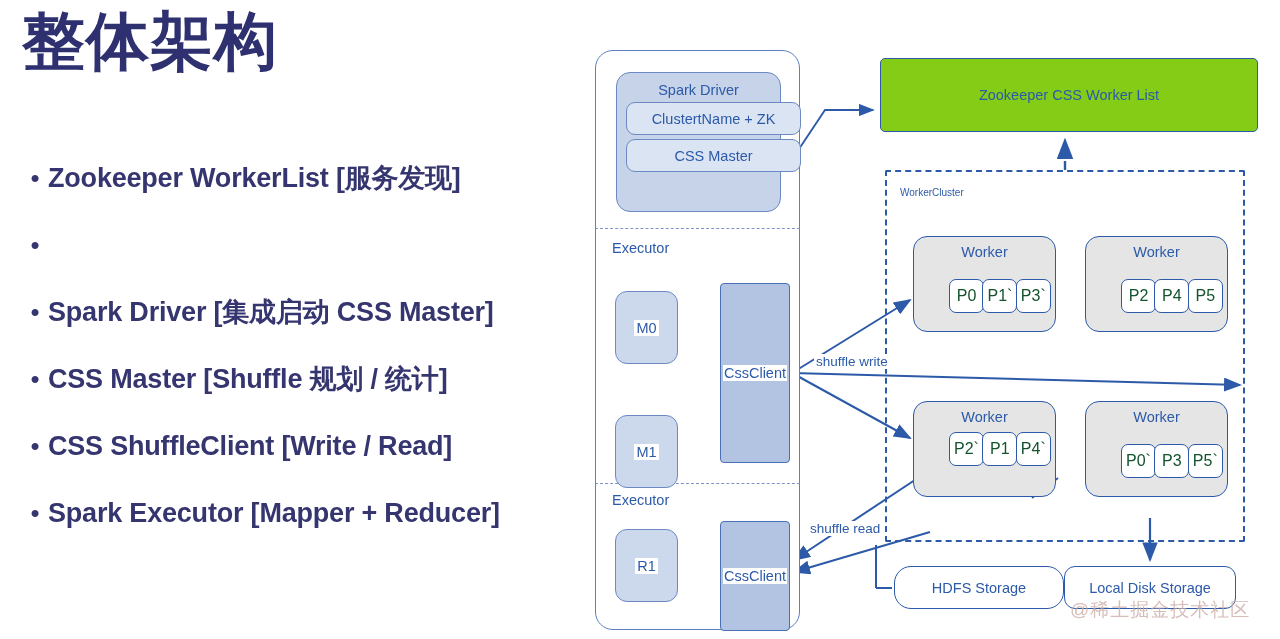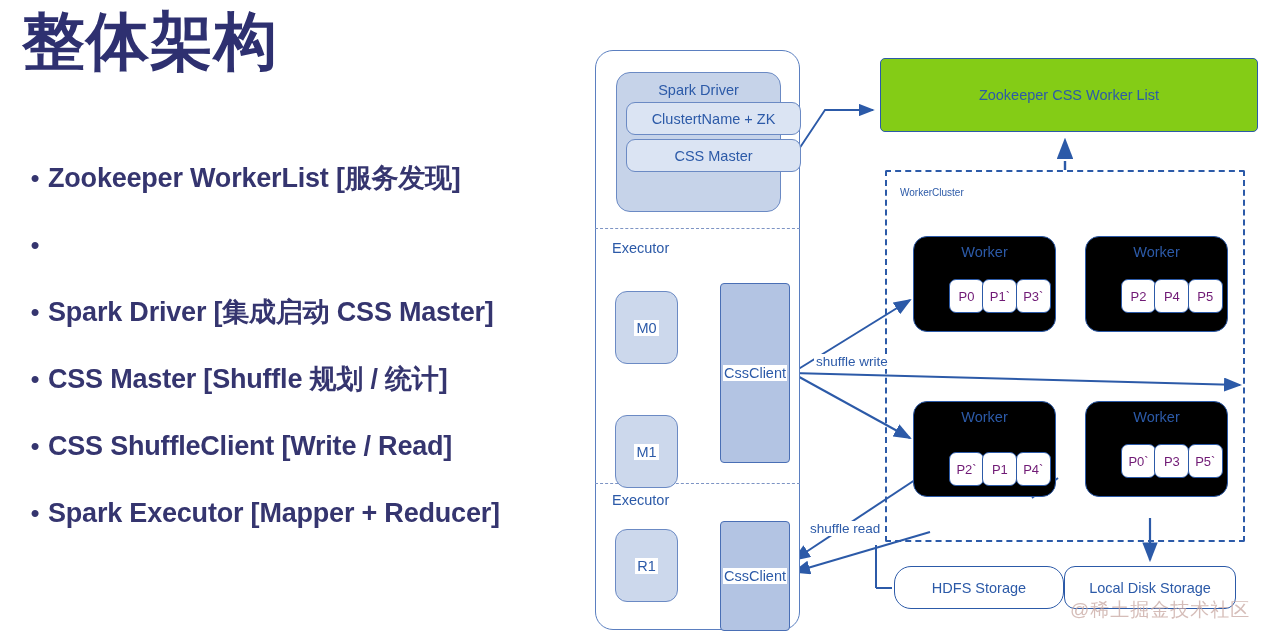--- a/index.html
+++ b/index.html
@@ -75,28 +75,28 @@
     font-size:14.5px;
   }
   .worker-cluster{
     left:305px;top:170px;width:360px;height:372px;
     border:2px dashed #2c5aa8;border-radius:2px;background:transparent;
     align-items:flex-start;justify-content:flex-start;
   }
   .wc-label{position:absolute;left:320px;top:187px;font-size:10px;color:#2c5aa8;}
 
   .worker{
-    border:1.8px solid #2c5aa8;border-radius:14px;background:#000000;
+    border:1.8px solid #2c5aa8;border-radius:14px;background:#e5e5e5;
     width:143px;height:96px;align-items:flex-start;padding-top:7px;font-size:14.5px;
   }
   .pgroup{position:absolute;display:flex;}
   .pcell{
     box-sizing:border-box;border:1.6px solid #2c5aa8;border-radius:7px;
     background:#ffffff;width:35px;height:34px;display:flex;
-    align-items:center;justify-content:center;font-size:13px;color:#701a75;
+    align-items:center;justify-content:center;font-size:16px;color:#14532d;
     margin-right:-1.6px;
   }
   .store{
     border:1.8px solid #2c5aa8;border-radius:11px;background:#ffffff;
     height:43px;font-size:14.5px;
   }
   .store-hdfs{left:314px;top:566px;width:170px;border-radius:17px;}
   .store-local{left:484px;top:566px;width:172px;}
 
   .edge-label{position:absolute;font-size:13.5px;color:#2c5aa8;background:#ffffff;padding:0 2px;}
@@ -237,21 +237,21 @@
     </div>
     <div class="pgroup" style="left:541px;top:279px;">
       <div class="pcell">P2</div>
       <div class="pcell">P4</div>
       <div class="pcell">P5</div>
     </div>
 
     <div class="node worker" style="left:333px;top:401px;">
       <span>Worker</span>
     </div>
-    <div class="pgroup" style="left:369px;top:452px;">
+    <div class="pgroup" style="left:369px;top:432px;">
       <div class="pcell">P2`</div>
       <div class="pcell">P1</div>
       <div class="pcell">P4`</div>
     </div>
 
     <div class="node worker" style="left:505px;top:401px;">
       <span>Worker</span>
     </div>
     <div class="pgroup" style="left:541px;top:444px;">
       <div class="pcell">P0`</div>

